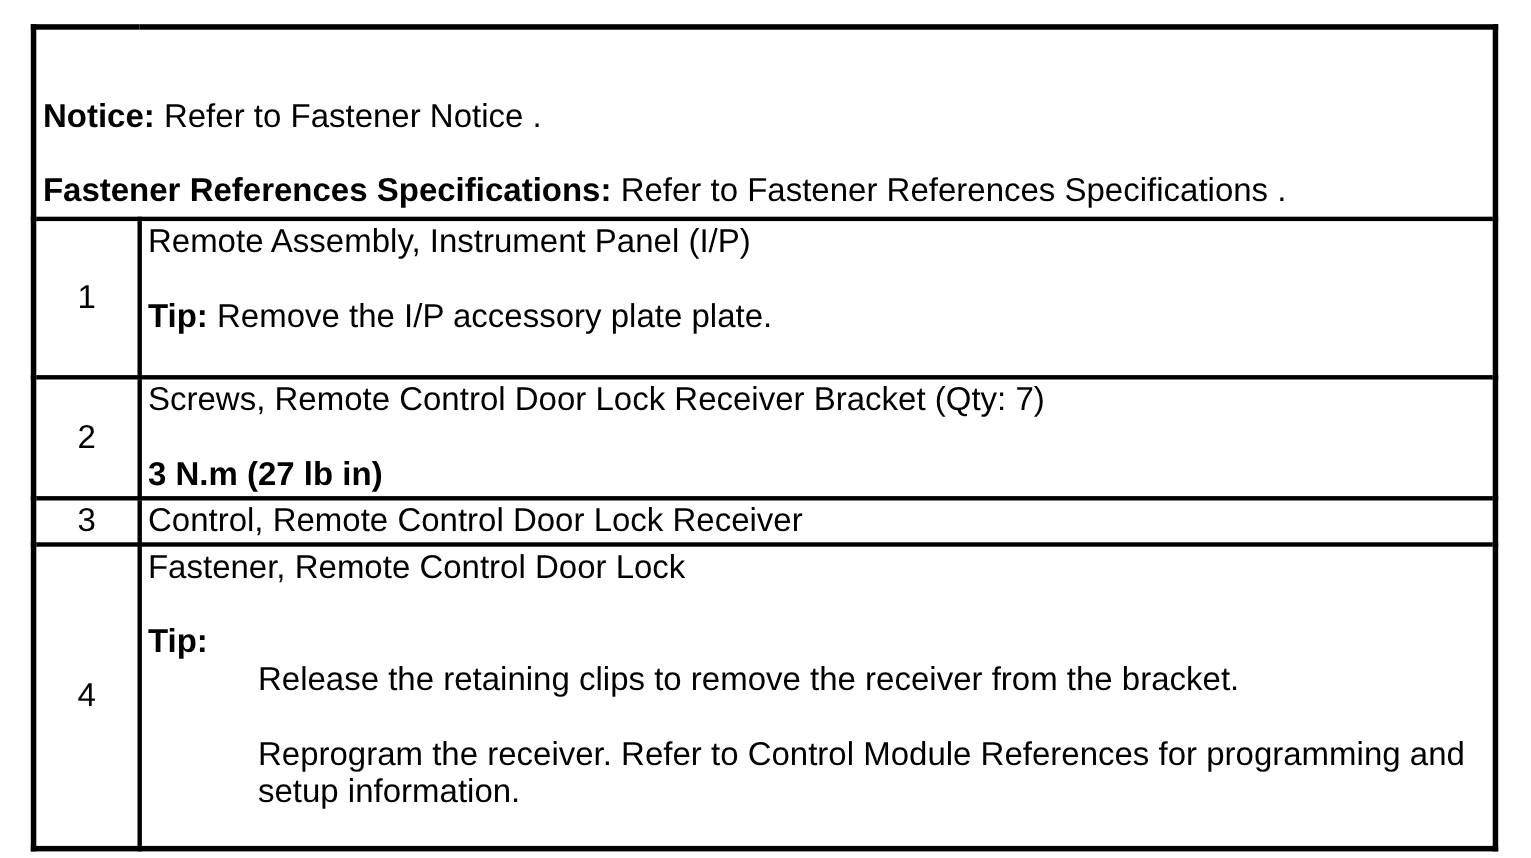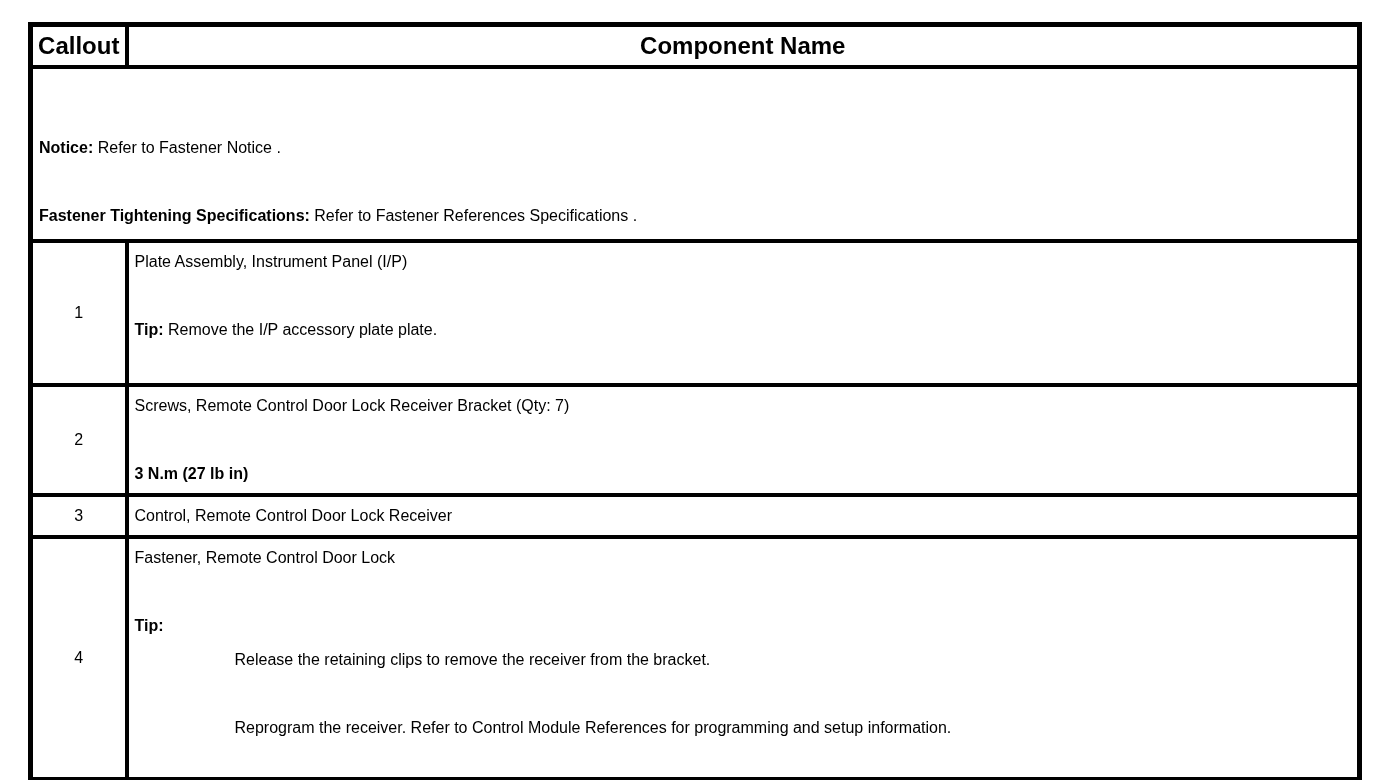--- a/index.html
+++ b/index.html
@@ -16,21 +16,21 @@
   }
   table.spec-table {
     border-collapse: collapse;
     table-layout: fixed;
     width: 1334px;
     margin: 22px 0 0 28px;
     border: 5px solid #000;
   }
   td {
     border: 4px solid #000;
-    font-size: 16px;
+    font-size: 30px;
     line-height: 34px;
     padding: 2px 6px;
     vertical-align: top;
     overflow: hidden;
   }
   td.hdr {
     font-weight: bold;
     text-align: center;
     font-size: 24px;
     height: 36px;
@@ -53,41 +53,37 @@
 </head>
 <body>
 
 <table class="spec-table">
   <colgroup>
     <col style="width:96px">
     <col>
   </colgroup>
 
   <tbody>
-      <tr>
-    <td class="hdr">Callout</td>
-    <td class="hdr">Component Name</td>
-  </tr>
 
   <tr>
     <td colspan="2" class="notice-cell">
       <div class="line">
         <span class="b">Notice:</span><span> Refer to Fastener Notice .</span>
       </div>
       <div class="blank-line"></div>
       <div class="line">
-        <span class="b">Fastener Tightening Specifications:</span><span> Refer to Fastener References Specifications .</span>
+        <span class="b">Fastener References Specifications:</span><span> Refer to Fastener References Specifications .</span>
       </div>
     </td>
   </tr>
 
   <tr>
     <td class="callout-cell">1</td>
     <td>
-      <div class="line">Plate Assembly, Instrument Panel (I/P)</div>
+      <div class="line">Remote Assembly, Instrument Panel (I/P)</div>
       <div class="blank-line"></div>
       <div class="line">
         <span class="b">Tip:</span><span> Remove the I/P accessory plate plate.</span>
       </div>
       <div class="blank-line"></div>
     </td>
   </tr>
 
   <tr>
     <td class="callout-cell">2</td>

